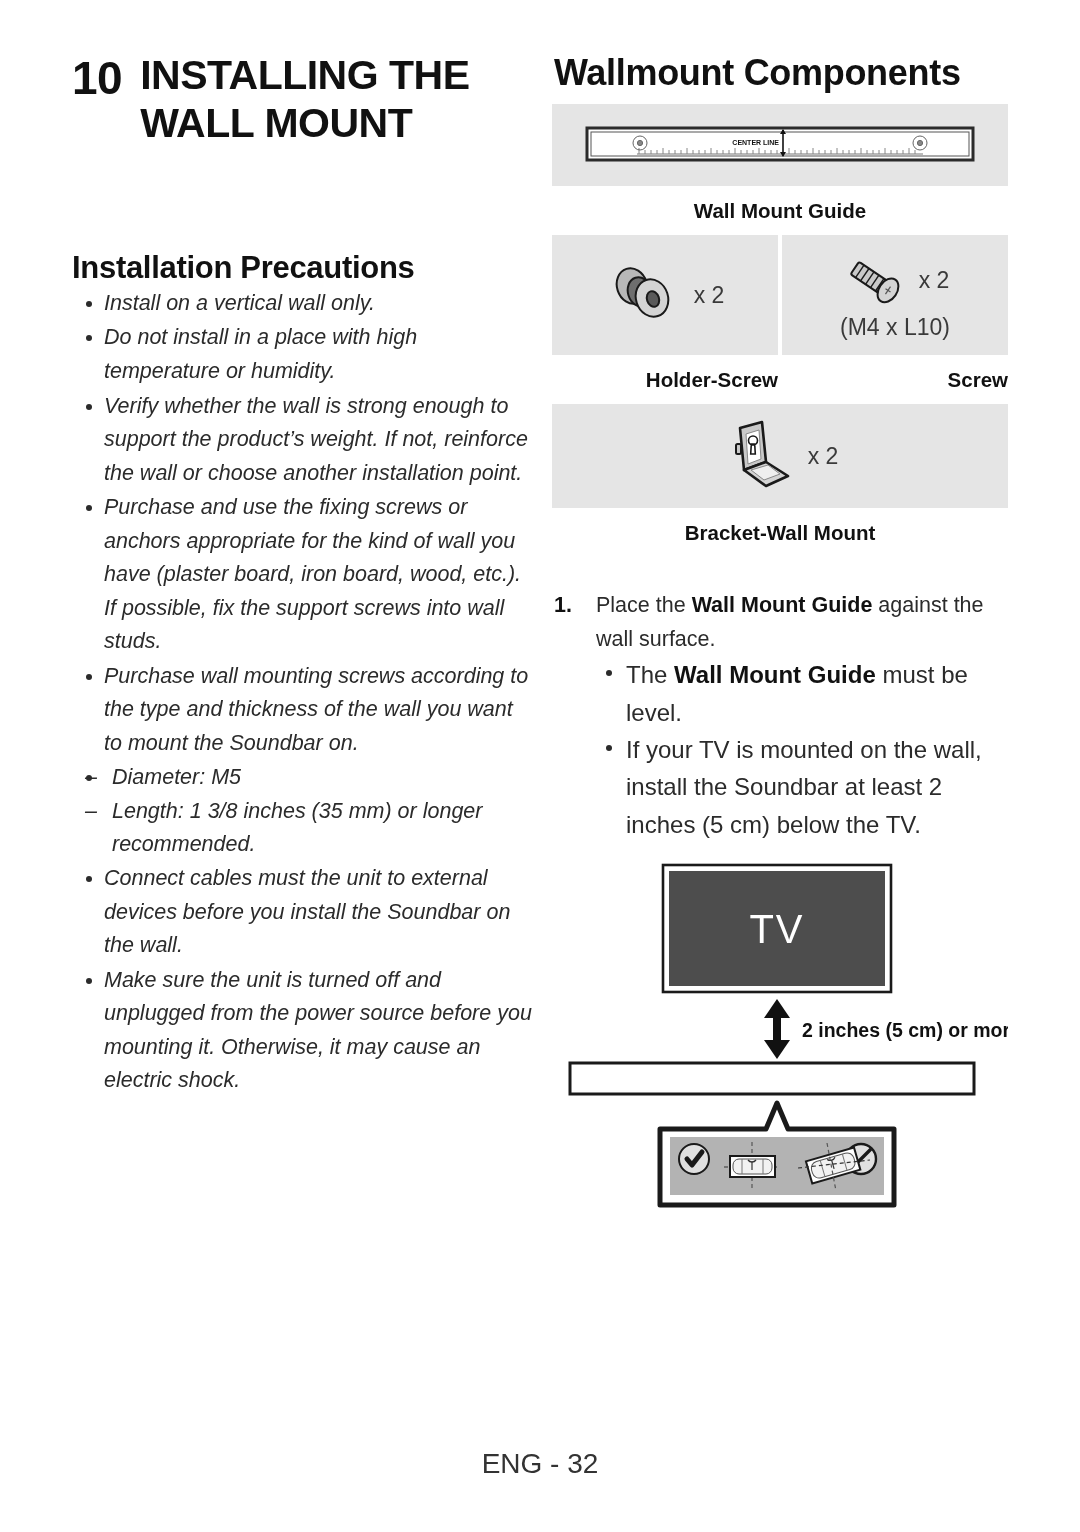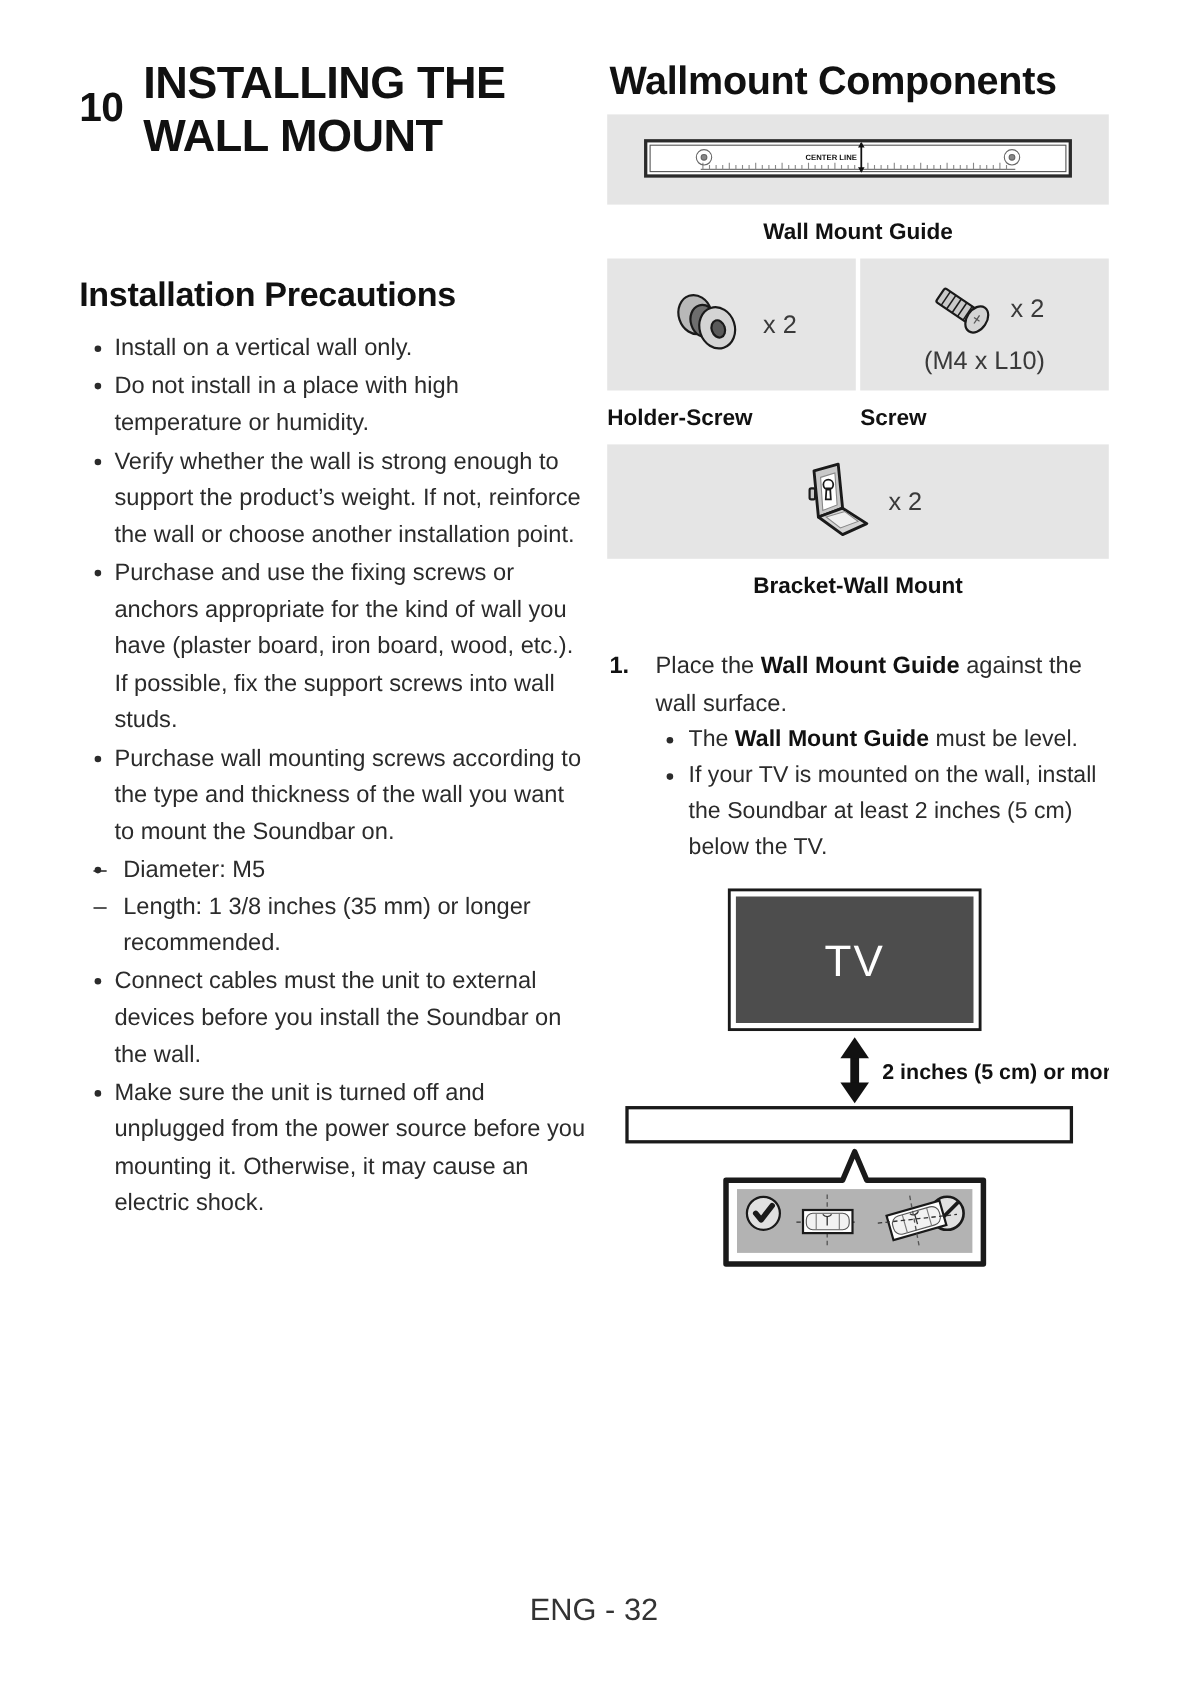--- a/index.html
+++ b/index.html
@@ -35,26 +35,25 @@
     width: 456px;
   }
 
   
   .chapter {
     display: flex;
     align-items: flex-start;
     gap: 18px;
   }
   .chapter-num {
-    font-size: 37px;
+    font-size: 46px;
     font-weight: bold;
     line-height: 1.17;
     letter-spacing: -0.5px;
     color: #111;
-    margin-top: 24px;
   }
   .chapter-title {
     font-size: 41px;
     font-weight: bold;
     line-height: 1.17;
     letter-spacing: -0.5px;
     color: #111;
     max-width: 350px;
   }
 
@@ -73,21 +72,21 @@
     color: #111;
     margin: 0 0 10px 2px;
   }
 
   
   ul.bullets, ul.subbullets, ol.steps {
     list-style: none;
     margin: 0;
     padding: 0;
   }
-  ul.bullets { margin-top: 14px; }
+  ul.bullets { margin-top: 1px; font-style: italic; }
   ul.bullets > li {
     position: relative;
     padding-left: 32px;
     font-size: 21.5px;
     line-height: 1.56;
     color: #2b2b2b;
     margin-bottom: 1px;
   }
   ul.bullets > li::before {
     content: "";
@@ -147,21 +146,21 @@
     display: flex;
     align-items: center;
     justify-content: center;
   }
   .caption-row {
     display: flex;
     gap: 4px;
   }
   .caption-row > div {
     width: 226px;
-    text-align: left;
+    text-align: right;
     font-size: 20.5px;
     font-weight: bold;
     color: #111;
     padding: 13px 0 12px;
   }
   .panel-bracket {
     height: 104px;
     background: #e5e5e5;
     display: flex;
     align-items: center;
@@ -203,21 +202,21 @@
     position: absolute;
     left: 2px;
     top: 0;
     font-weight: bold;
     color: #111;
   }
   ul.subbullets { margin-top: 0; }
   ul.subbullets > li {
     position: relative;
     padding-left: 30px;
-    font-size: 21px;
+    font-size: 24px;
     line-height: 1.56;
     color: #2b2b2b;
   }
   ul.subbullets > li::before {
     content: "";
     position: absolute;
     left: 10px;
     top: 14px;
     width: 6px;
     height: 6px;

